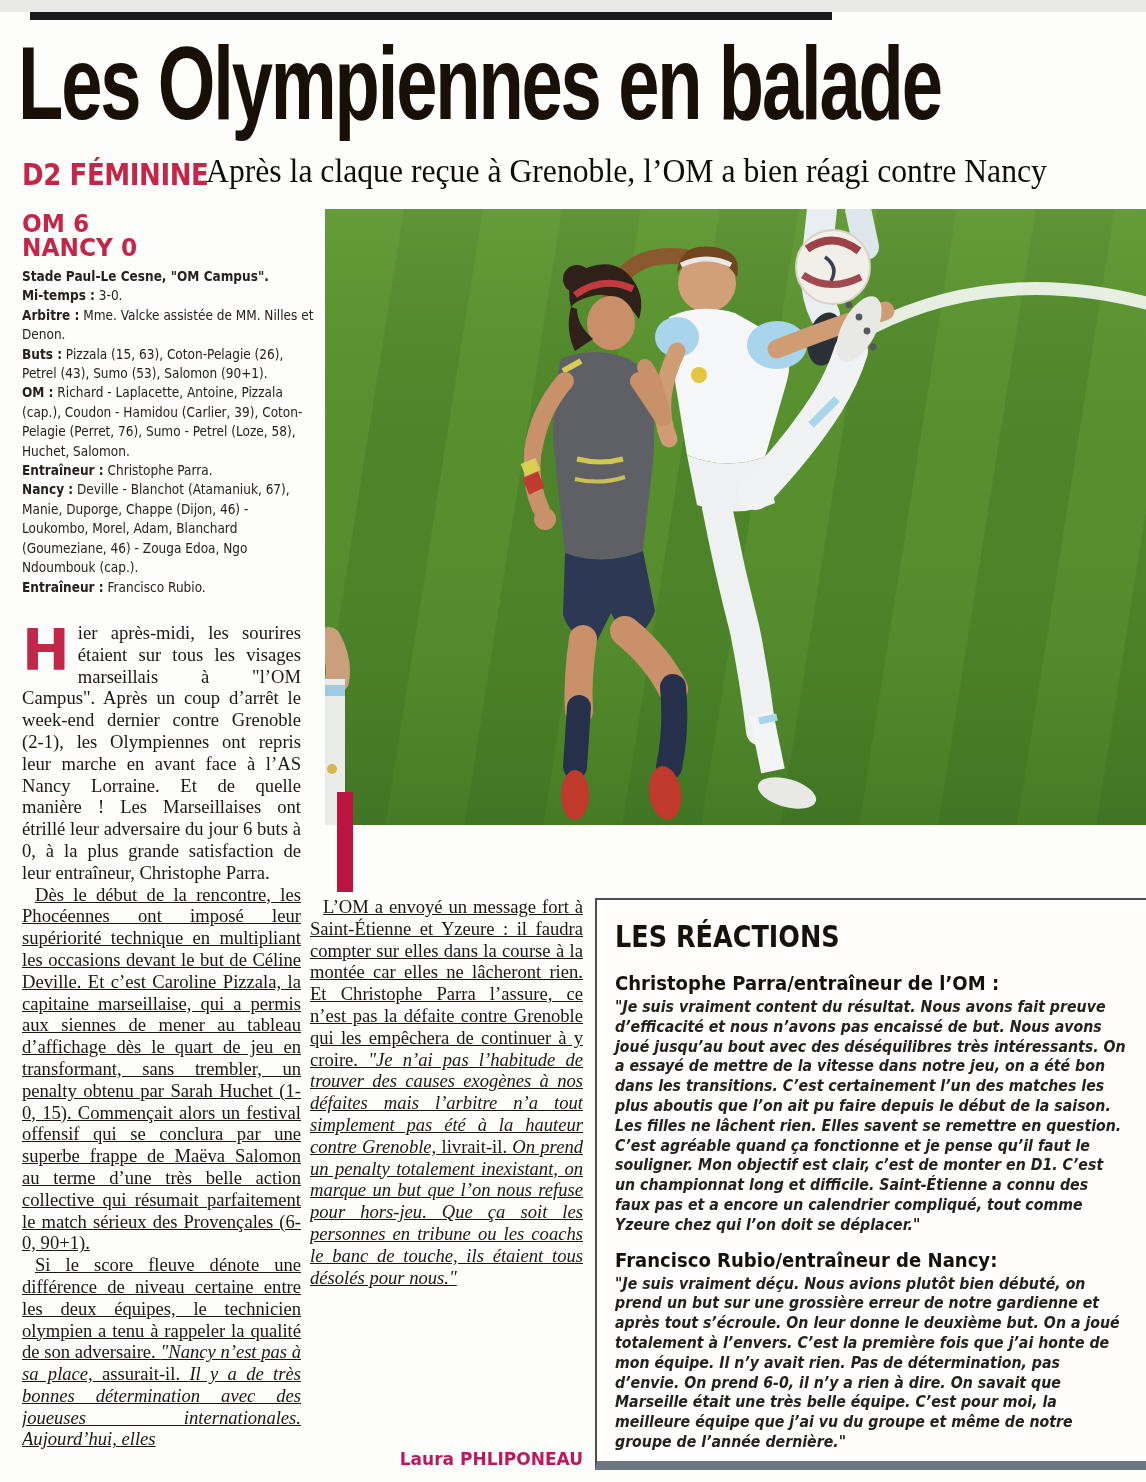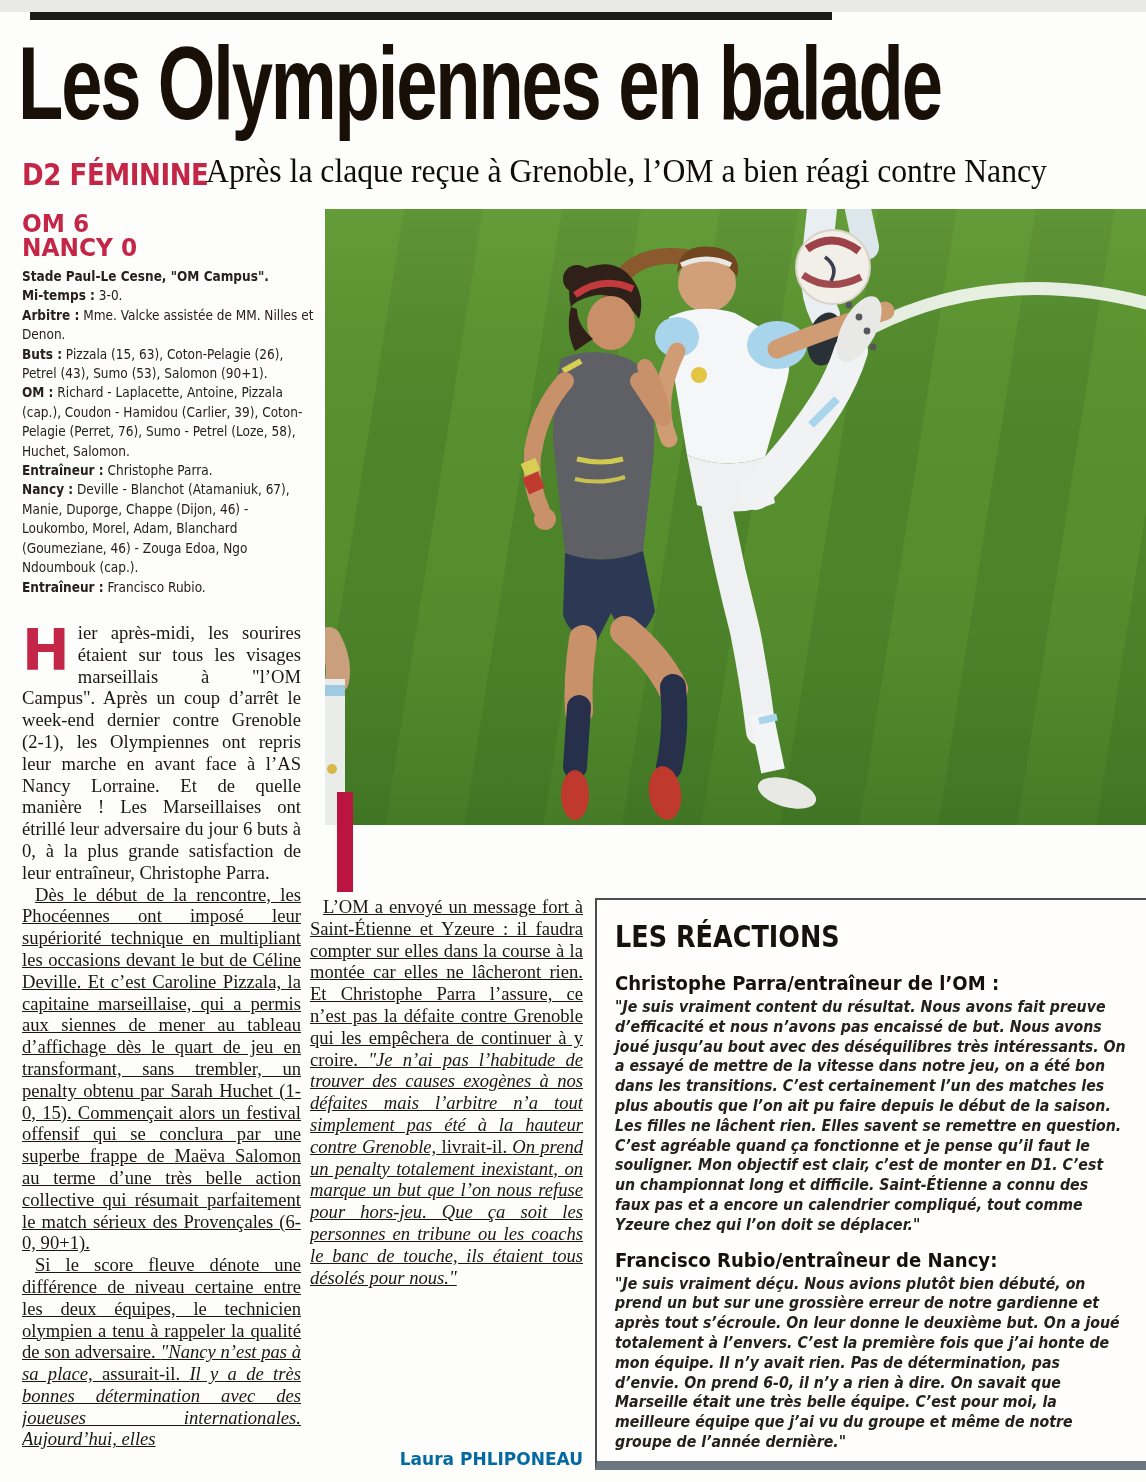--- a/index.html
+++ b/index.html
@@ -34,21 +34,21 @@
     text-align:justify;color:var(--ink);overflow:hidden;}
   .col1{left:22px;top:610px;width:279px;height:872px;}
   .col2{left:310px;top:884px;width:273px;height:560px;}
   .apara{margin:0;}
   .apara.indent{text-indent:13px;text-decoration:underline;}
   .it{font-style:italic;}
   .dropcap{float:left;font-family:"DejaVu Sans",sans-serif;font-weight:bold;
     font-size:57px;line-height:50px;color:var(--accent);padding:3px 8px 0 0;}
 
   .byline{position:absolute;left:310px;top:1437px;width:273px;text-align:right;
-    font-weight:bold;font-size:17px;color:#0369a1;}
+    font-weight:bold;font-size:17px;color:#be185d;}
 
   .photo{position:absolute;left:325px;top:197px;width:821px;height:616px;}
   .photo svg{display:block;}
 
   .capbar{position:absolute;left:337px;top:780px;width:16px;height:100px;background:#bb1440;}
   .caption{position:absolute;left:366px;top:822px;width:780px;}
   .cwrap{width:952px;transform:scaleX(.82);transform-origin:0 0;
     font-weight:bold;font-size:19px;line-height:26px;color:#15100b;}
   .capcredit{font-weight:normal;font-size:16.5px;color:#4c4c4c;letter-spacing:.3px;}
 

